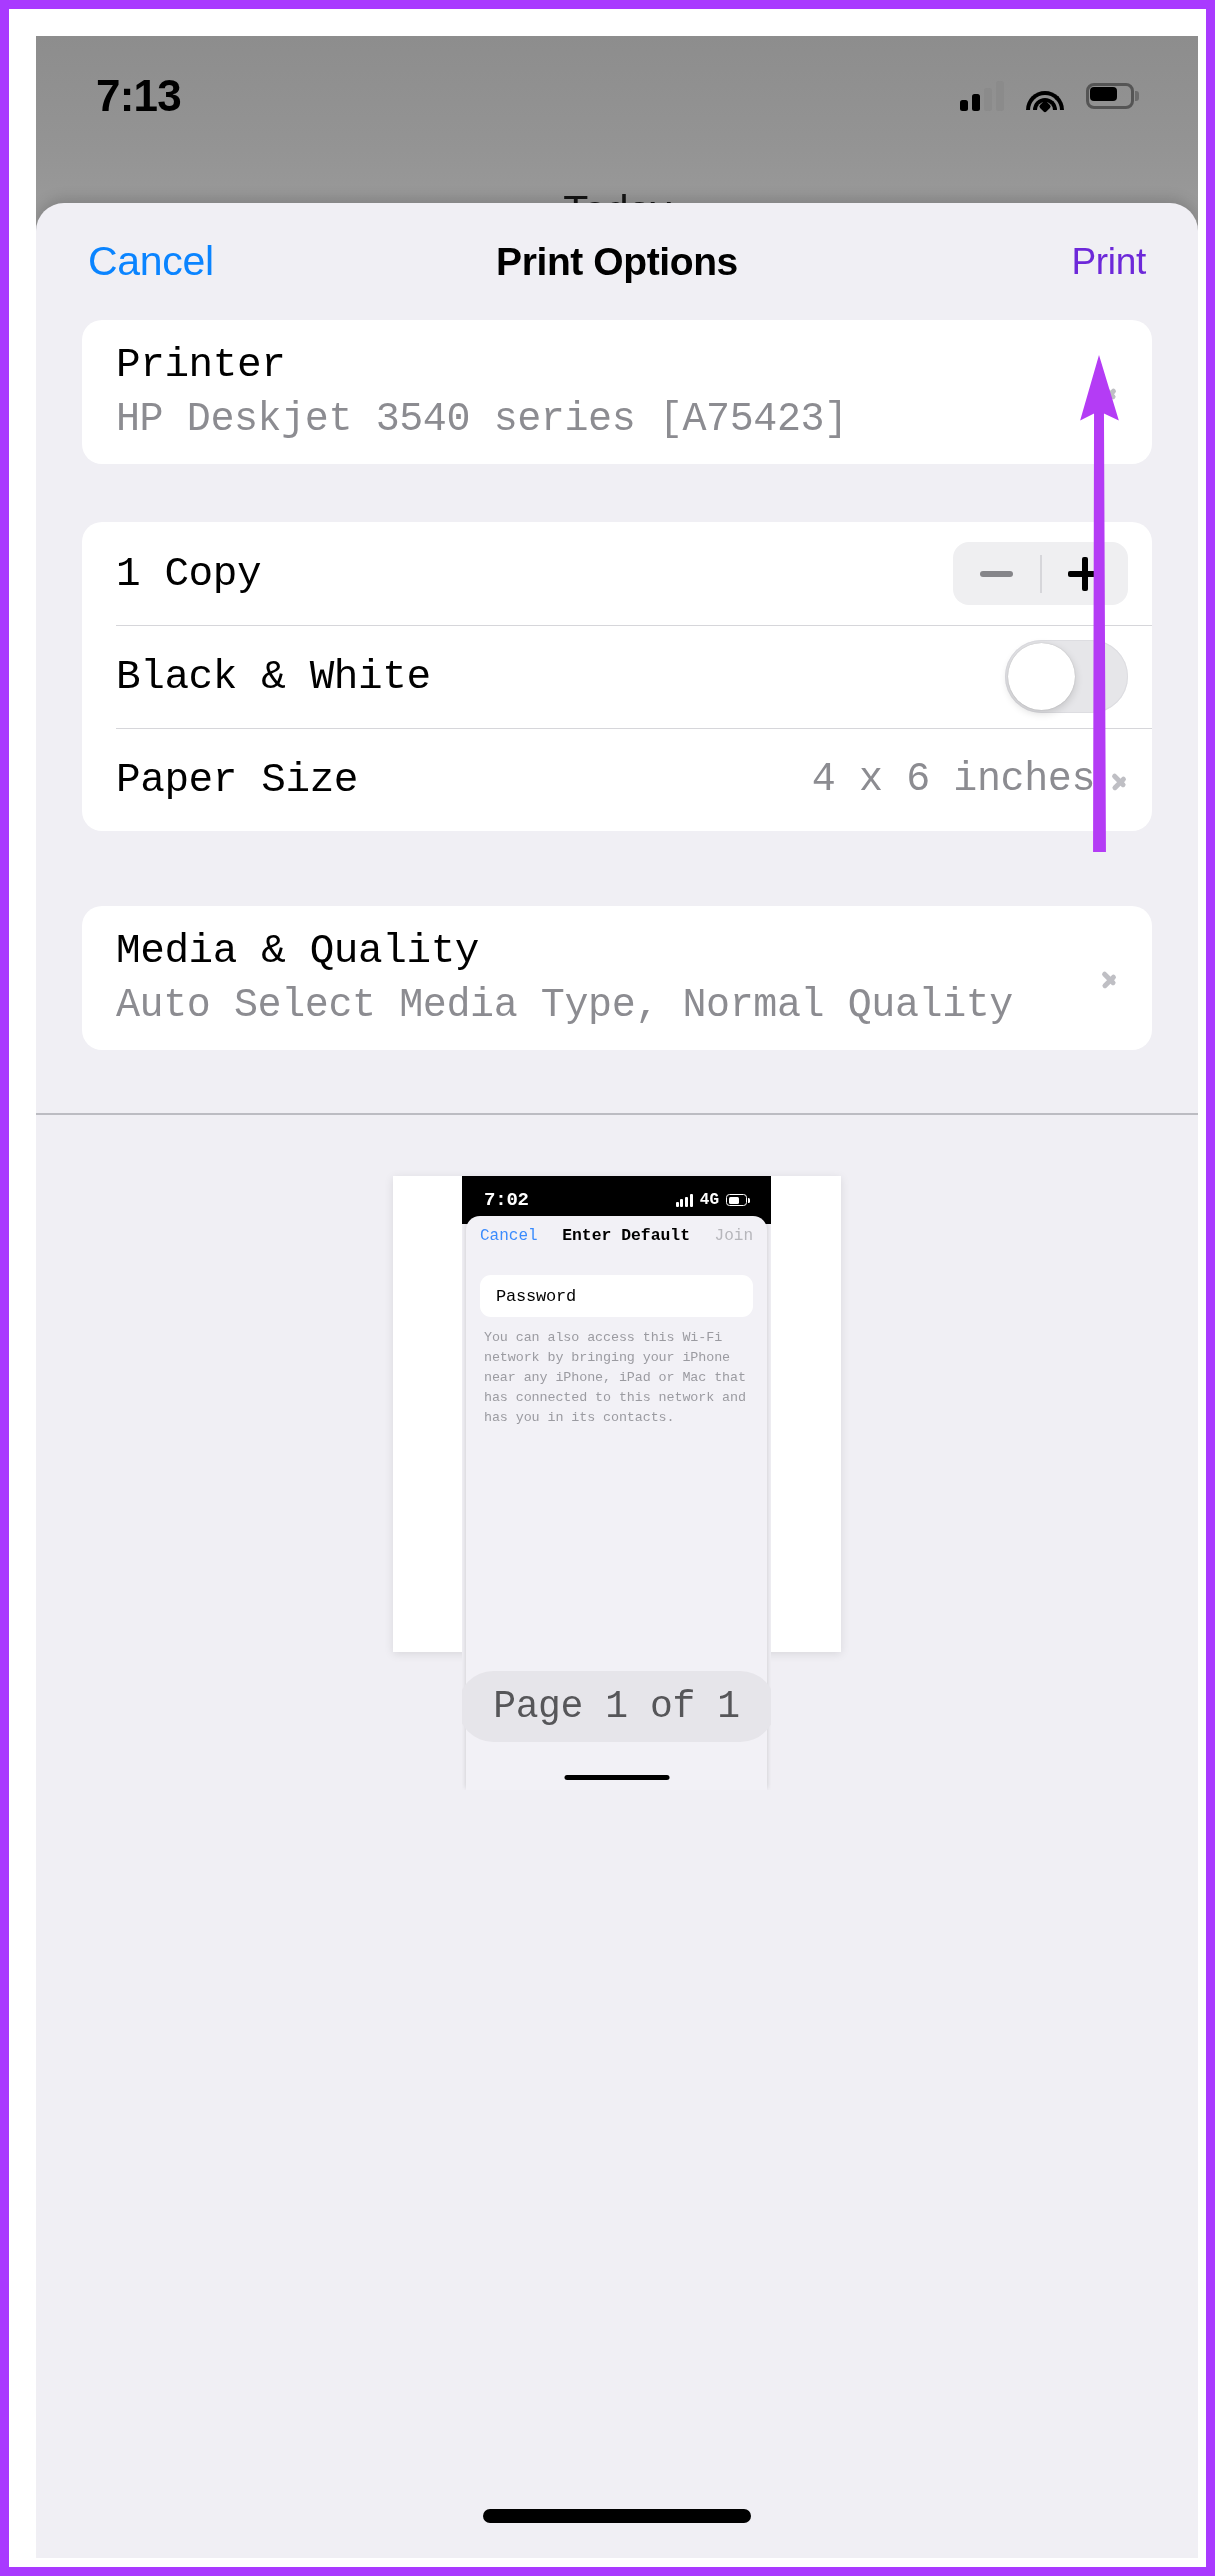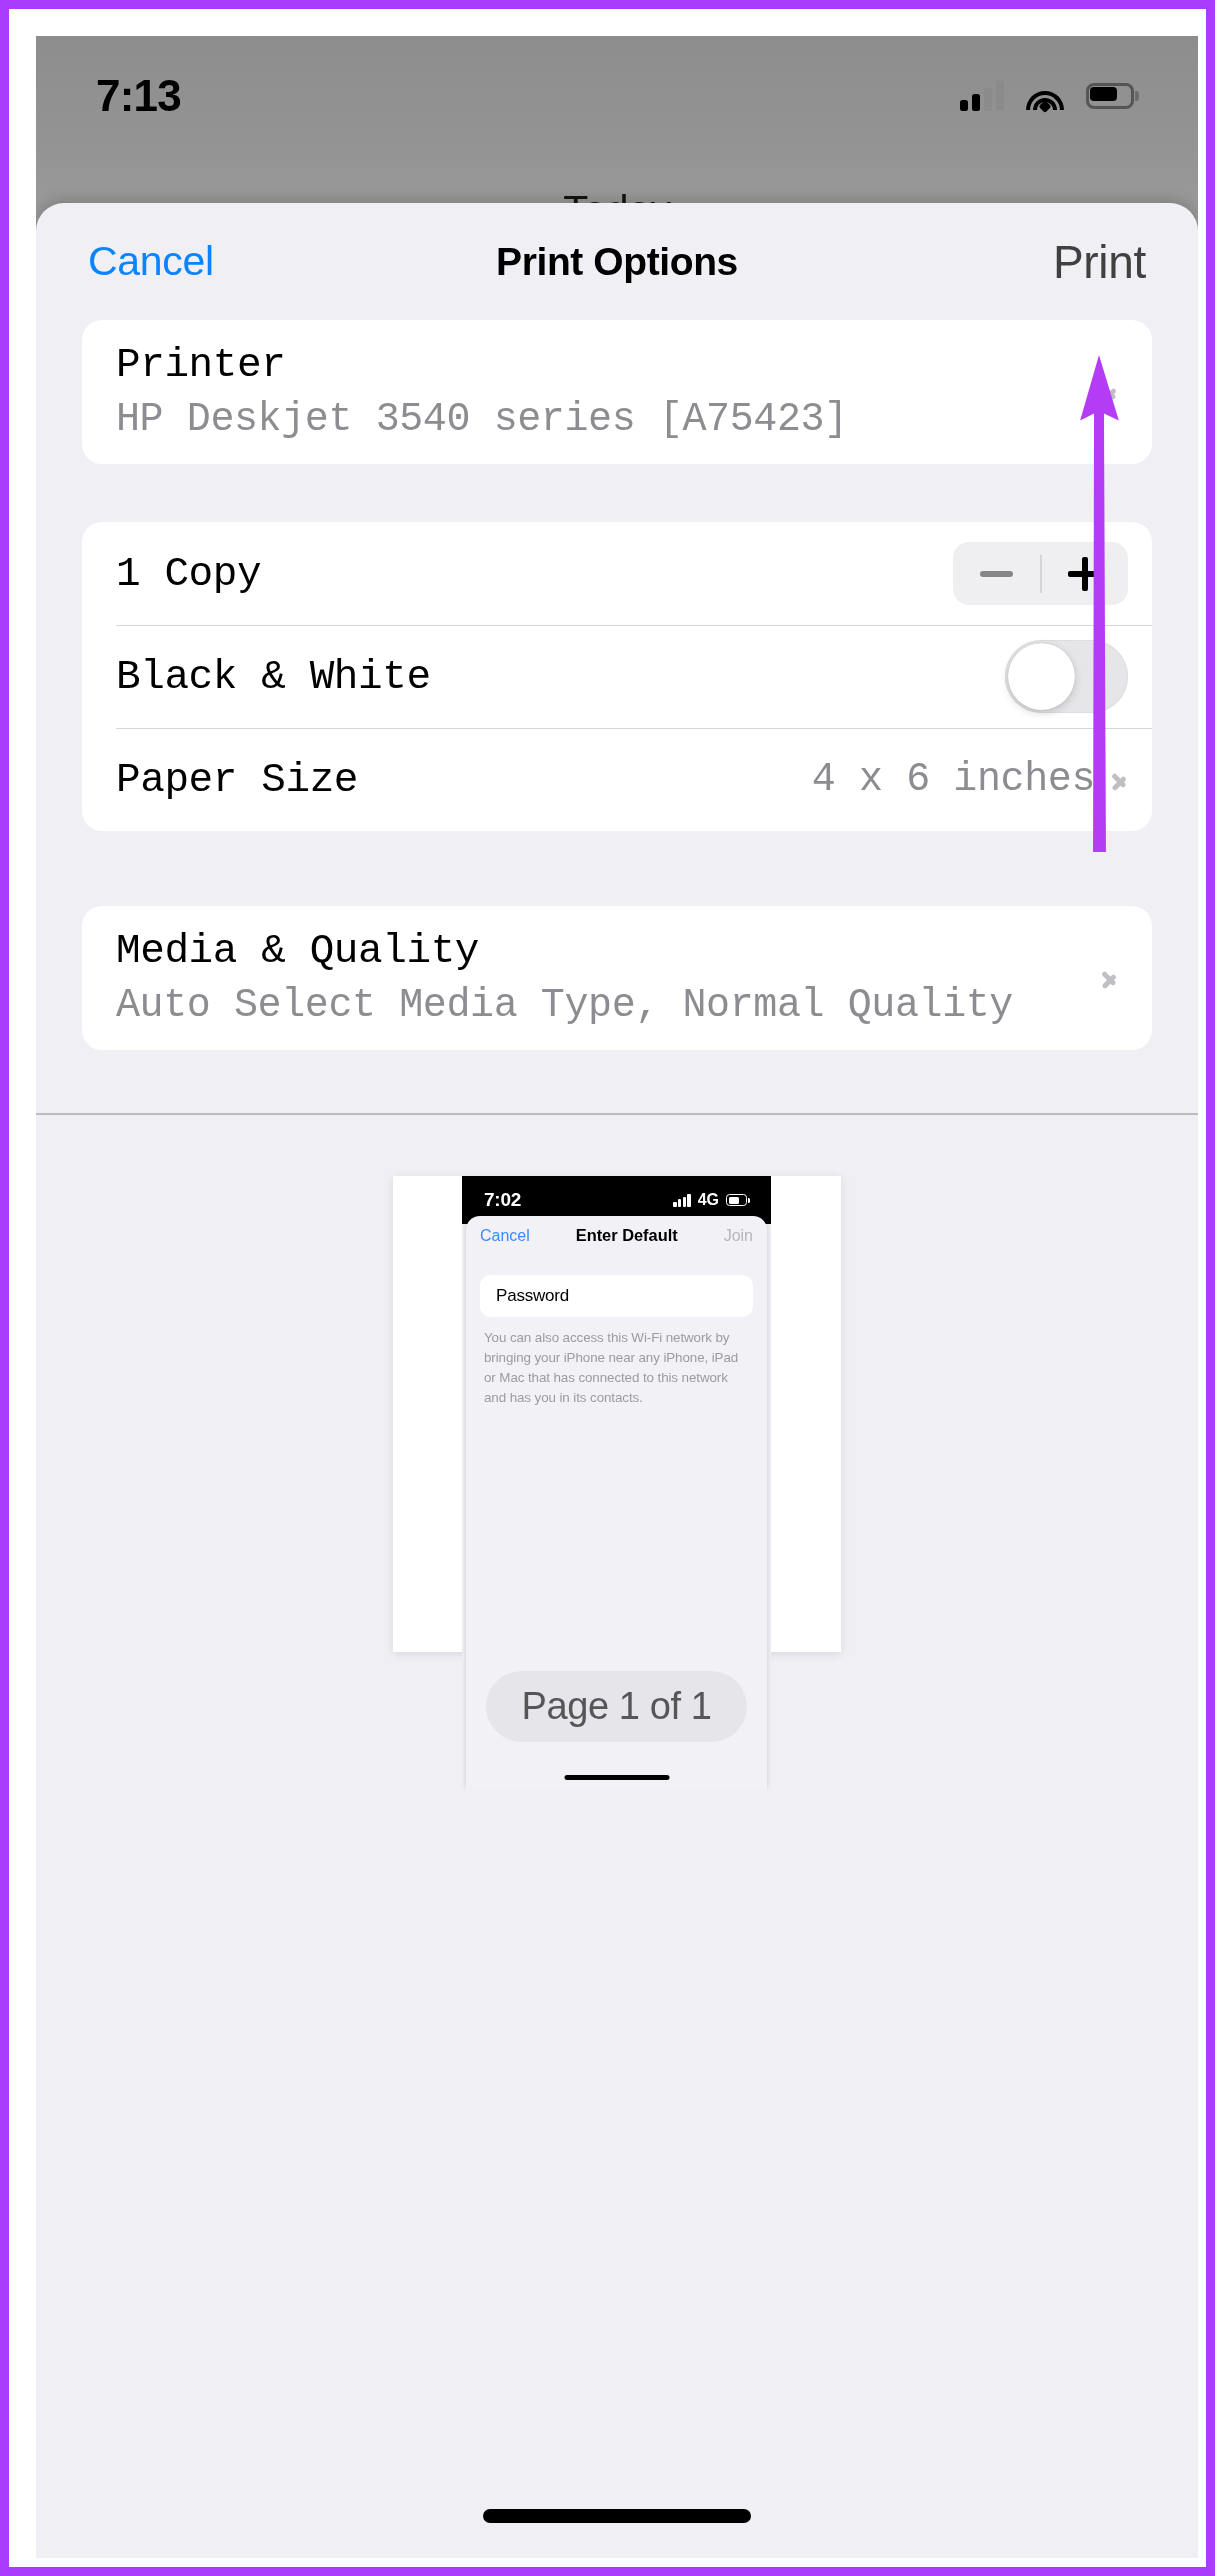--- a/index.html
+++ b/index.html
@@ -96,21 +96,21 @@
   
   #sheet-header {
     position:relative; height:117px;
     display:flex; align-items:center; justify-content:space-between;
     padding:0 52px;
   }
   #cancel-btn { font-size:41px; color:#0a84ff; letter-spacing:-0.3px; }
   #sheet-title { font-size:39px; font-weight:700; color:#000;
                  position:absolute; left:0; right:0; text-align:center;
                  letter-spacing:-0.4px; }
-  #print-btn { font-size:46px; color:#404040; font-weight:400;
+  #print-btn { font-size:37px; color:#6d28d9; font-weight:400;
                letter-spacing:-0.3px; position:relative; z-index:3; }
 
   
   .group { margin:0 46px 0 46px; background:#ffffff; border-radius:20px; }
   .gap-lg { height:58px; }
   .gap-xl { height:75px; }
 
   .row {
     position:relative; display:flex; align-items:center;
     justify-content:space-between;
@@ -166,20 +166,21 @@
 
   
   #preview-divider { margin-top:63px; height:2px; background:#bcbcc2; }
   #preview-area { position:relative; height:734px; background:#f0eff4; }
 
   
   #page-paper {
     position:absolute; left:50%; transform:translateX(-50%);
     top:61px; width:448px; height:476px; background:#ffffff;
     box-shadow:0 2px 9px rgba(0,0,0,0.10);
+    font-family:Liberation Mono, monospace;
   }
   #shot { position:absolute; left:69px; top:0; width:309px; height:614px;
           background:#f0eff4; overflow:hidden; }
 
   
   #shot-status {
     height:48px; background:#000; display:flex; align-items:center;
     justify-content:space-between; padding:0 22px; color:#fff;
   }
   #shot-time { font-size:19px; font-weight:700; letter-spacing:-0.2px; }

